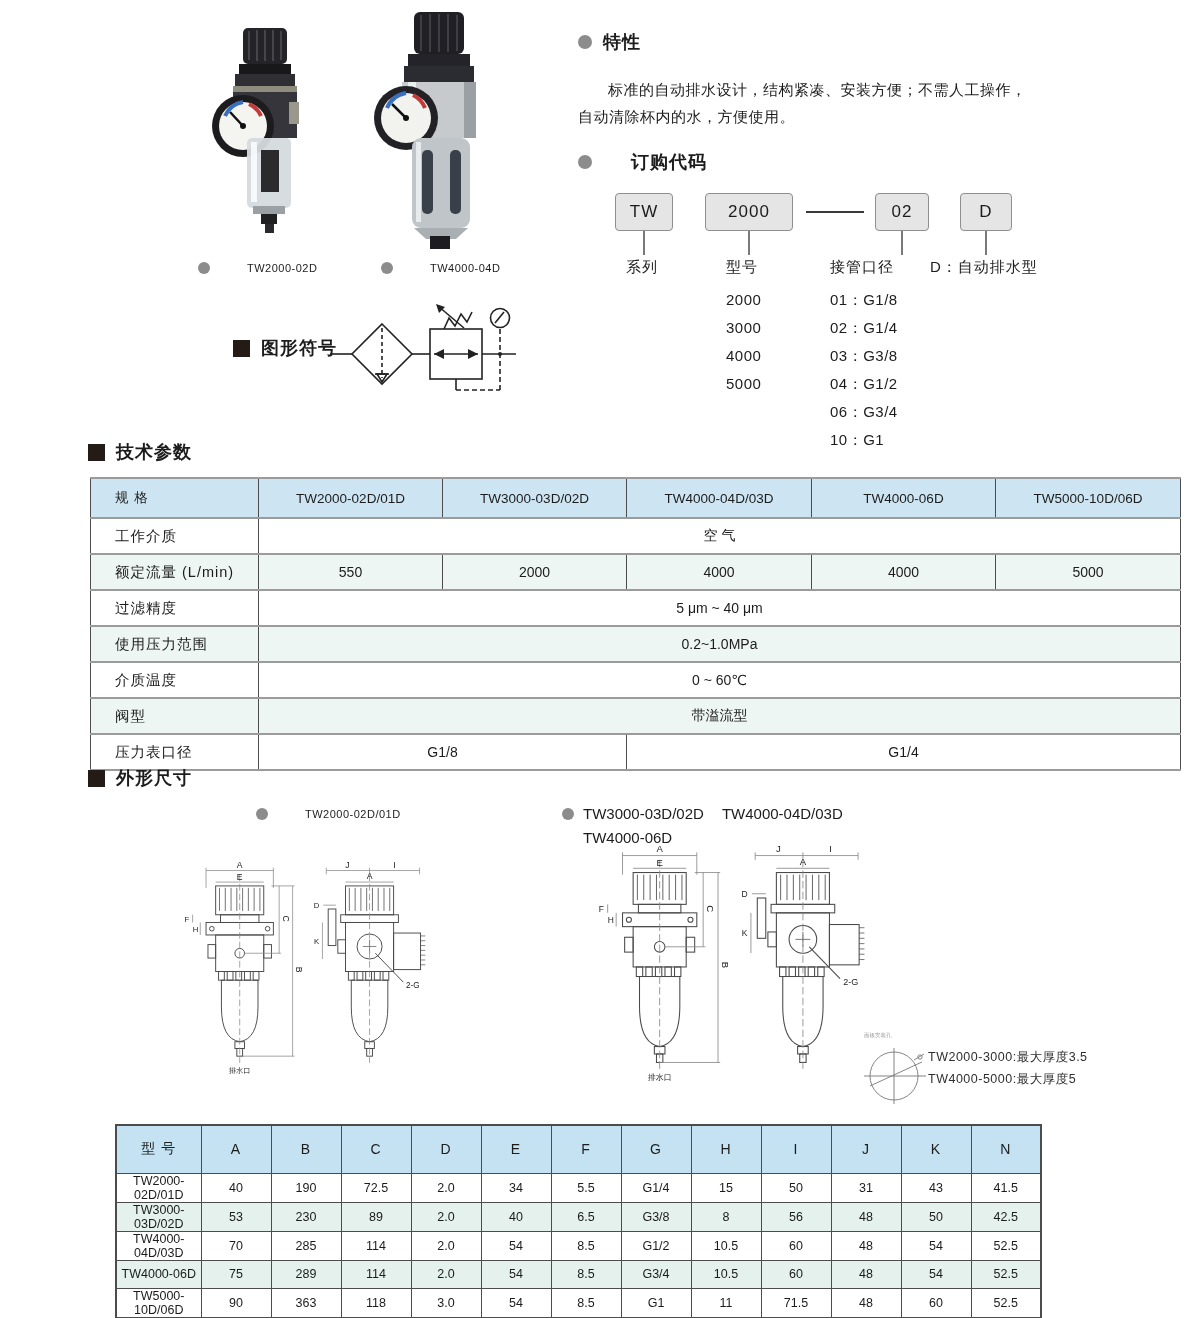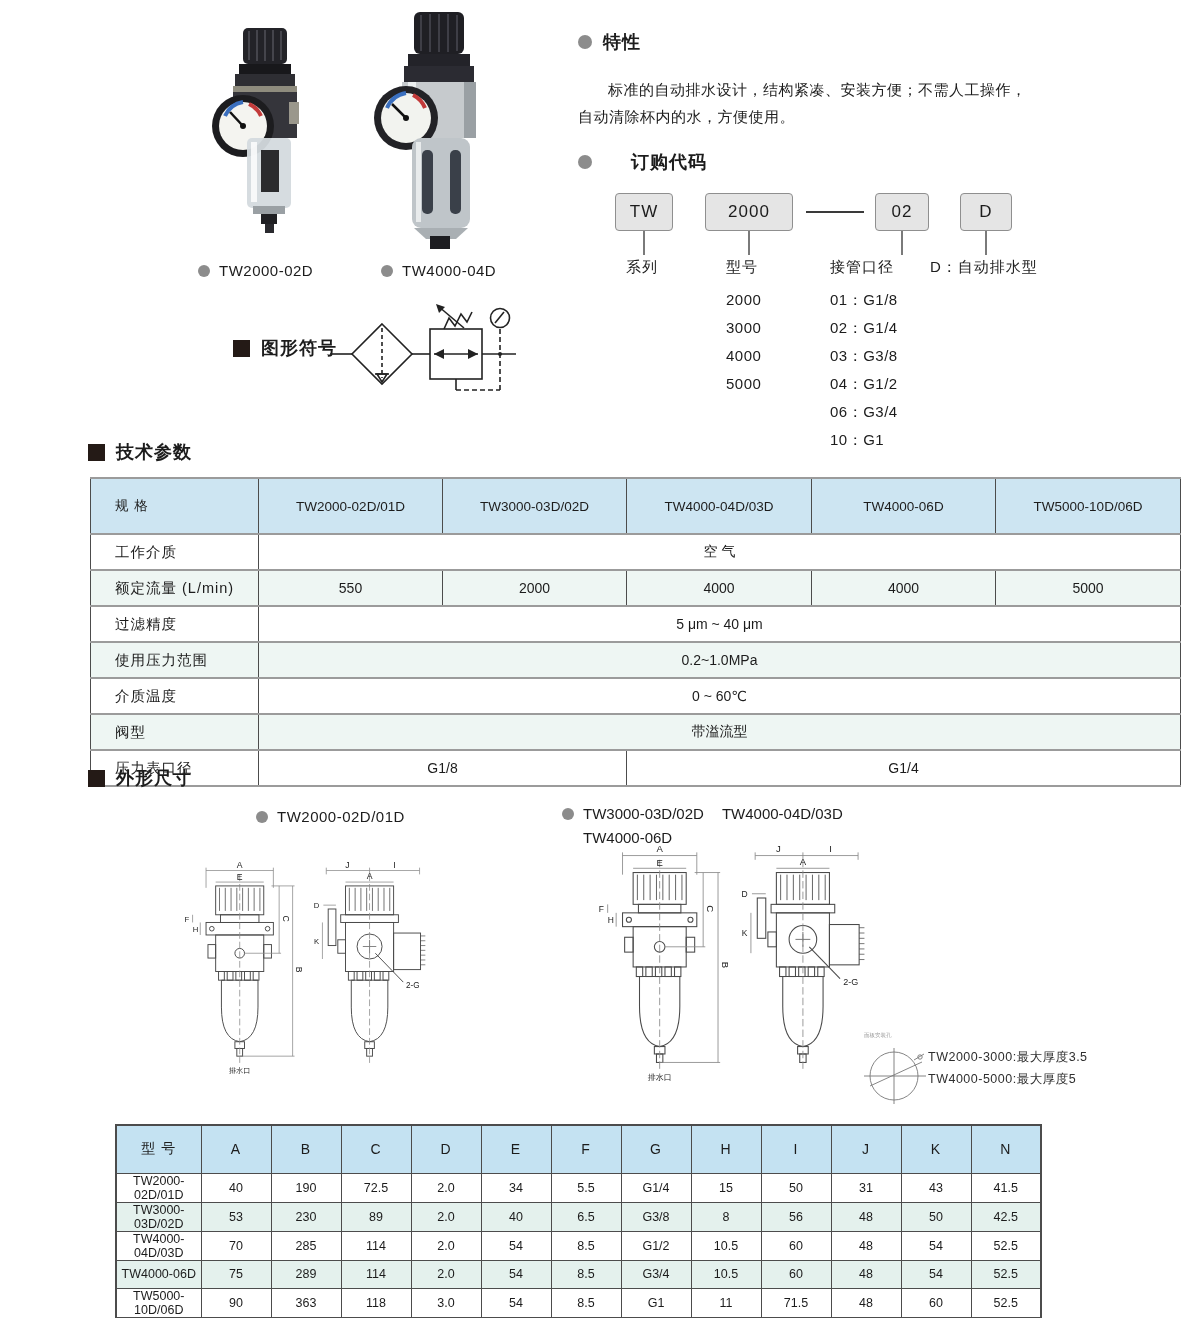--- a/index.html
+++ b/index.html
@@ -6,42 +6,42 @@
   html,body { background:#fff; }
   body { font-family:"Liberation Sans","DejaVu Sans",sans-serif; color:#1c1c1c; }
   #page { position:relative; width:1200px; height:1318px; background:#ffffff; overflow:hidden; margin:0 auto; }
   .abs { position:absolute; }
 
   
   .sec-head { font-size:18px; font-weight:bold; letter-spacing:1px; display:flex; align-items:center;justify-content:flex-end; }
   .sq-bullet { display:inline-block; width:17px; height:17px; background:#241a16; margin-right:11px; }
   .dot-bullet { display:inline-block; width:14px; height:14px; border-radius:50%; background:#8c8c8c; margin-right:11px; flex:0 0 auto; }
   .dot-bullet.sm { width:12px; height:12px; margin-right:9px; }
-  .prod-label { font-size:15px; display:flex; align-items:center; letter-spacing:.5px; }
+  .prod-label { font-size:11px; display:flex; align-items:center; letter-spacing:.5px;gap:28px; }
 
   
   .para { font-size:15px; line-height:27px; letter-spacing:.5px; }
   .para .indent { text-indent:2em; display:block; }
 
   
   .code-box { position:absolute; height:38px; background:#e5e5e5; border:1.5px solid #8f8f8f; border-radius:4px;
               display:flex; align-items:center; justify-content:center; font-size:17px; letter-spacing:1px; }
   .connector { position:absolute; width:2px; background:#7a7a7a; }
   .dash-line { position:absolute; height:0; border-top:2px solid #3a3a3a; }
   .code-label { position:absolute; font-size:15px; letter-spacing:1px; white-space:nowrap; }
   .opt-list { position:absolute; font-size:15px; line-height:28px; letter-spacing:.5px; }
   .opt-list div { white-space:nowrap; }
 
   
   table { border-collapse:collapse; table-layout:fixed; }
   .tech { width:1090px; }
   .tech td { border-left:1px solid #4c4c4c; border-right:1px solid #4c4c4c;
              border-top:2.5px solid #9b9b9b; border-bottom:2.5px solid #9b9b9b;
              font-size:14px; text-align:center; height:36px; overflow:hidden; }
-  .tech tr.head td { background:#cde5f2; height:56px; font-size:13.5px; }
+  .tech tr.head td { background:#cde5f2; height:40px; font-size:13.5px; }
   .tech td.lbl { text-align:left; padding-left:24px; font-size:14.5px; letter-spacing:1px; }
   .tech tr.tint td { background:#eef6f3; }
   .tech tr.tint td.lbl { background:#eef6f3; }
 
   
   .dimt { width:925px; }
   .dimt td { border:1px solid #4c4c4c; font-size:12.5px; text-align:center; height:28px; overflow:hidden; }
   .dimt tr.head td { background:#c4e2f2; height:48px; font-size:14px; letter-spacing:1px; }
   .dimt tr.tint td { background:#e4f1ed; }
   .dimt { border:2px solid #4c4c4c; }

